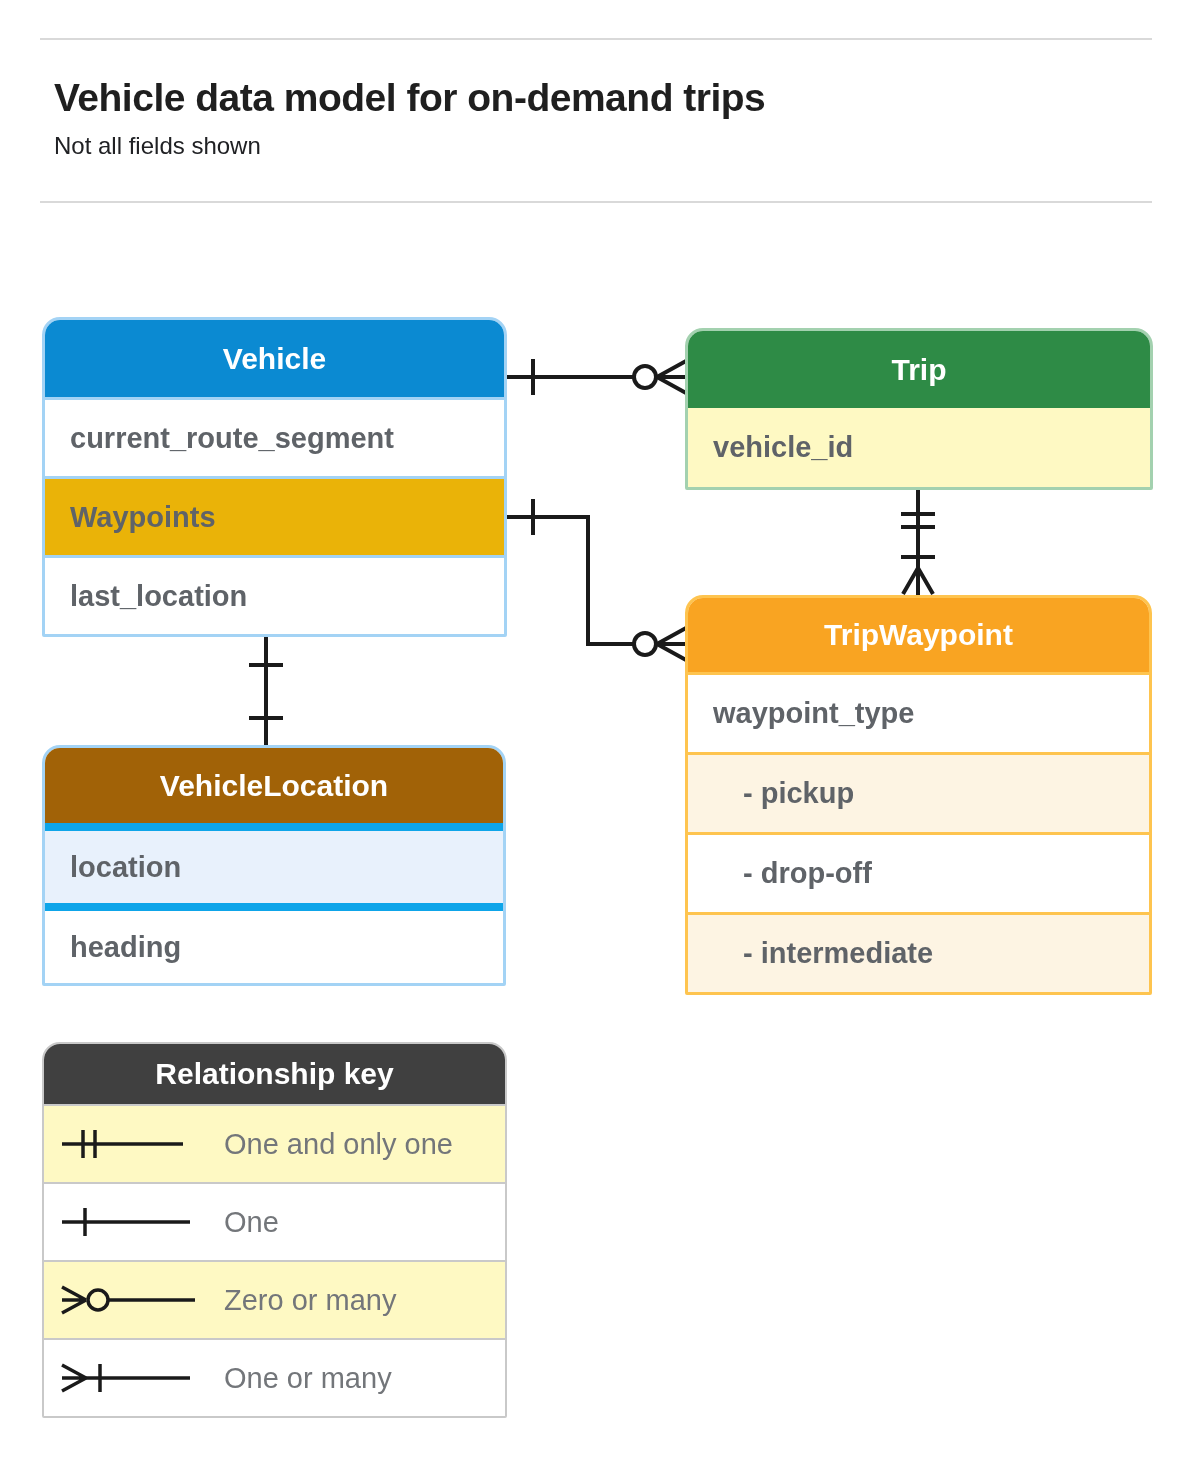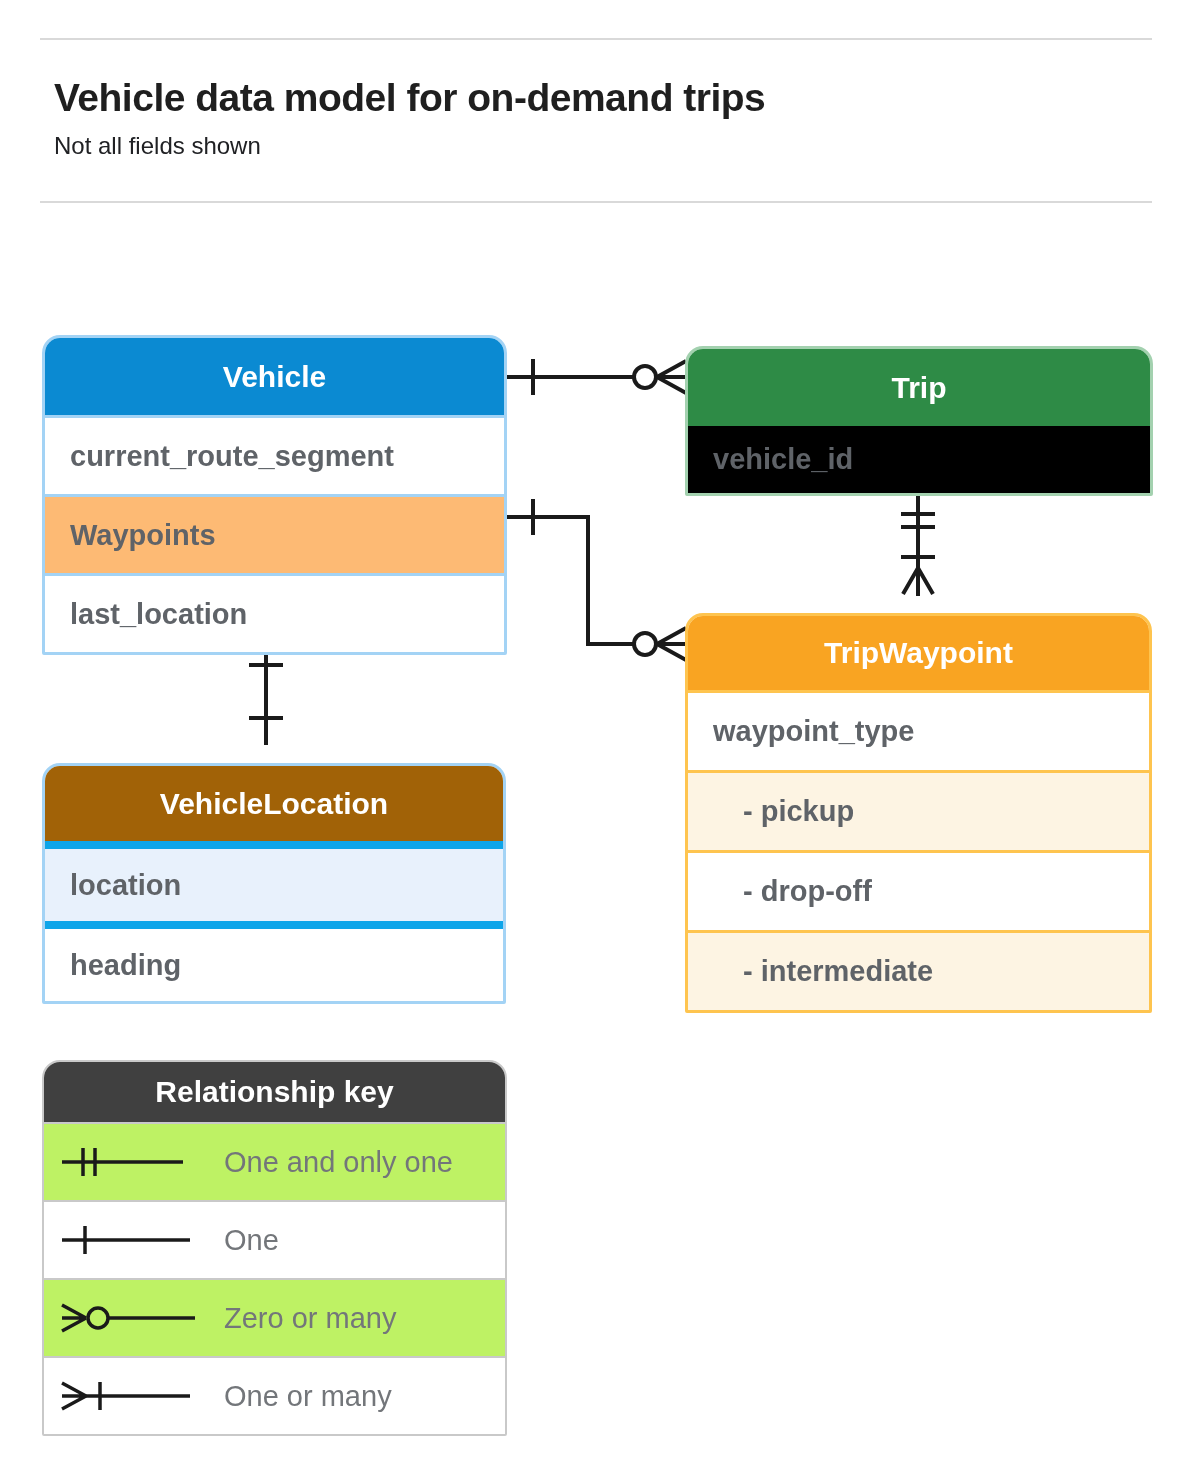--- a/index.html
+++ b/index.html
@@ -11,57 +11,57 @@
   .hr-top { top:38px; }
   .hr-sub { top:201px; }
 
   .title { position:absolute; left:54px; top:76px; font-size:39px; font-weight:bold; color:#1f1f1f; letter-spacing:-0.5px; }
   .subtitle { position:absolute; left:54px; top:132px; font-size:24px; color:#202124; }
 
   .connectors { position:absolute; left:0; top:0; pointer-events:none; z-index:1; }
   .connectors path, .connectors line { stroke:#1a1a1a; stroke-width:4; fill:none; }
   .connectors circle { stroke:#1a1a1a; stroke-width:4; fill:#ffffff; }
 
-  .table { position:absolute; z-index:2; border-radius:18px 18px 2px 2px; overflow:hidden; background:#fff;margin-top:18px; }
+  .table { position:absolute; z-index:2; border-radius:18px 18px 2px 2px; overflow:hidden; background:#fff; }
   .thead { display:flex; align-items:center; justify-content:center; color:#ffffff; font-weight:bold; font-size:30px; }
   .trow { display:flex; align-items:center; padding-left:25px; font-size:29px; color:#5f6368; background:#fff;font-weight:bold; }
   .trow.indent { padding-left:55px; }
 
   
   .t-vehicle { left:42px; top:317px; width:465px; border:3px solid #a3d3f5; }
   .t-vehicle .thead { height:77px; background:#0b8ad2; }
   .t-vehicle .trow { height:79px; border-top:3px solid #a3d3f5; }
   .t-vehicle .trow:first-of-type { border-top:none; }
-  .t-vehicle .trow.hl { background:#fdba74; }
+  .t-vehicle .trow.hl { background:#eab308; }
 
   
   .t-trip { left:685px; top:328px; width:468px; border:3px solid #a3d1af; }
   .t-trip .thead { height:77px; background:#2e8b46; }
-  .t-trip .trow { height:67px; background:#000000; }
+  .t-trip .trow { height:79px; background:#fef9c3; }
 
   
   .t-vloc { left:42px; top:745px; width:464px; border:3px solid #a3d3f5; }
   .t-vloc .thead { height:75px; background:#a16207; }
   .t-vloc .trow { height:80px; border-top:8px solid #0ea5e9; }
   .t-vloc .trow:first-of-type { border-top:none; }
   .t-vloc .trow.hl { background:#e8f1fc; }
 
   
   .t-waypoint { left:685px; top:595px; width:467px; border:3px solid #fec44f; }
   .t-waypoint .thead { height:74px; background:#f9a422; }
   .t-waypoint .trow { height:80px; border-top:3px solid #fec44f; }
   .t-waypoint .trow:first-of-type { border-top:none; }
   .t-waypoint .trow.hl { background:#fdf4e3; }
 
   
   .t-key { left:42px; top:1042px; width:465px; border:2px solid #c9c9c9; border-radius:18px 18px 2px 2px; }
   .t-key .thead { height:60px; background:#404040; }
   .t-key .krow { display:flex; align-items:center; height:78px; border-top:2px solid #c9c9c9; background:#fff; }
   .t-key .krow:first-of-type { border-top:none; }
-  .t-key .krow.hl { background:#bef264; }
+  .t-key .krow.hl { background:#fef9c3; }
   .t-key .ksym { margin-left:16px; flex:0 0 140px; }
   .t-key .ksym path, .t-key .ksym line { stroke:#1a1a1a; stroke-width:3.5; fill:none; }
   .t-key .ksym circle { stroke:#1a1a1a; stroke-width:3.5; fill:none; }
   .t-key .klabel { margin-left:24px; font-size:29px; color:#73767a; }
 </style>
 </head>
 <body>
 
 <div class="page">
 

